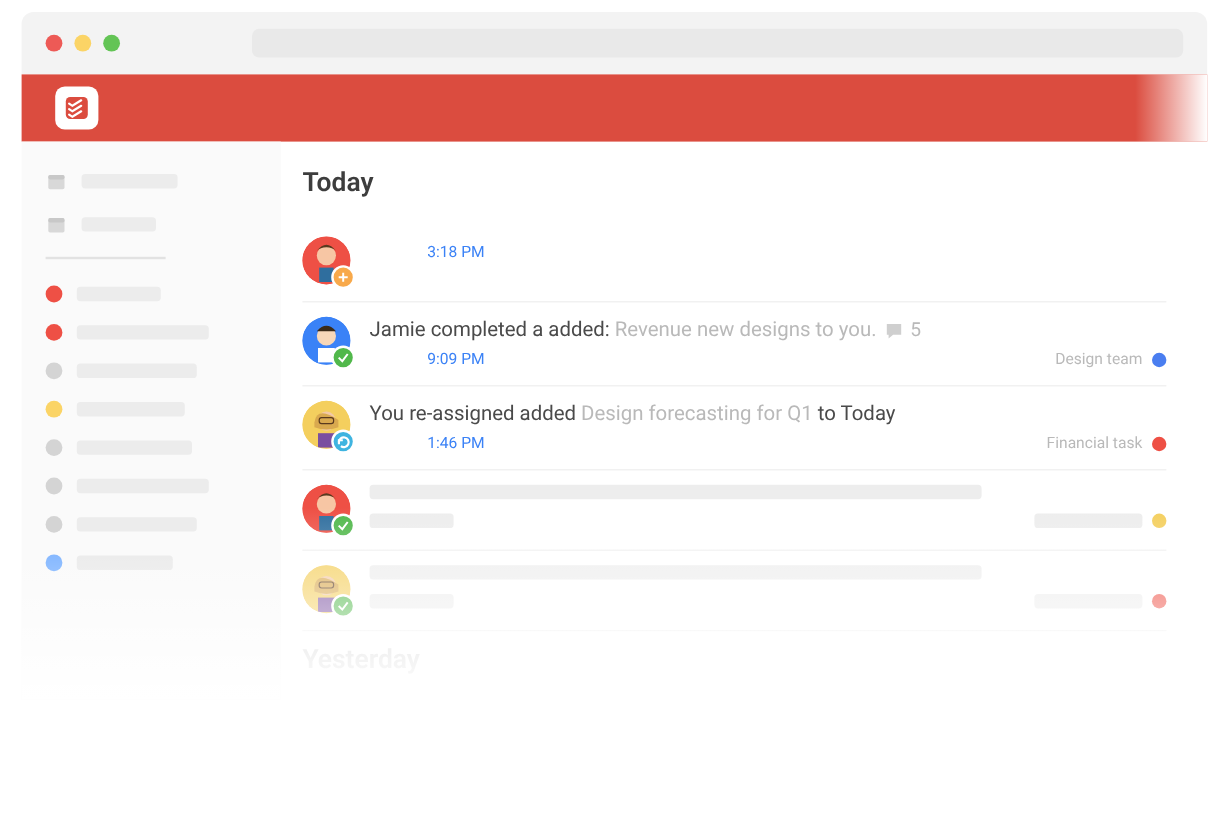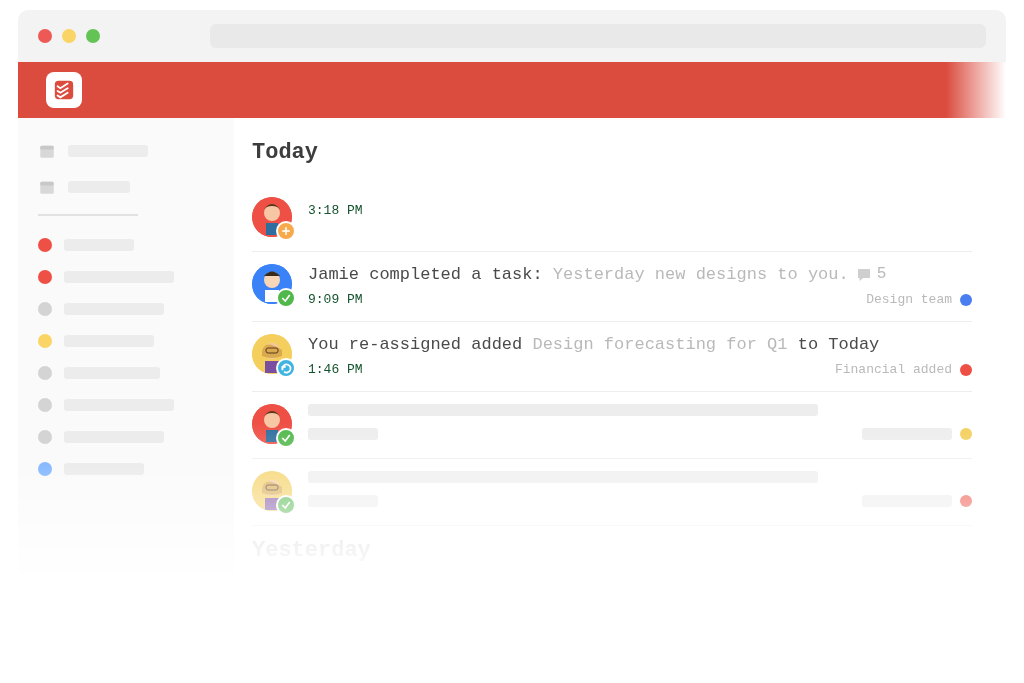--- a/index.html
+++ b/index.html
@@ -83,21 +83,20 @@
   .sb-dot { width:14px; height:14px; border-radius:50%; }
   .sb-dot.red{background:#ee5045;}
   .sb-dot.grey{background:#d4d4d4;}
   .sb-dot.yel{background:#fbd466;}
   .sb-dot.blue{background:#87b9ff;}
 
   .content {
     flex:1;
     padding: 22px 34px 0 18px;
     position: relative;
-    font-family: Liberation Mono, monospace;
   }
   .content::after{
     content:"";
     position:absolute; left:0; right:0; bottom:0; height:160px;
     background: linear-gradient(to bottom, rgba(255,255,255,0), #fff);
     pointer-events:none;
   }
   h2.section { font-size:22px; font-weight:600; color:#3d3d3d; margin-bottom:20px; }
   h2.section.faded{ color:#c9c9c9; margin-top:12px; }
 
@@ -130,21 +129,21 @@
   .badge.reassign{ background:#3fb4e0; }
   .badge svg{ width:12px; height:12px; stroke:#fff; stroke-width:2.2; fill:none; }
   .badge.reassign svg{ width:13px; height:13px; }
 
   .item-body { flex:1; min-width:0; }
   .line1 { font-size:17px; color:#4a4a4a; line-height:1.3; }
   .line1 .faded { color:#b9b9b9; }
   .line1 .cmt-icon{ display:inline-flex; align-items:center; margin-left:6px; color:#b9b9b9; gap:4px; font-size:16px; vertical-align:middle;}
   .line1 .cmt-icon svg{ width:18px; height:18px; fill:#cfcfcf; }
   .line2 { display:flex; align-items:center; justify-content:space-between; margin-top:6px; }
-  .time { font-size:13px; color:#14532d; }
+  .time { font-size:13px; color:#3b82f6;margin-left:48px; }
   .team-tag { display:flex; align-items:center; gap:8px; font-size:13px; color:#b9b9b9;text-align:center; }
   .team-tag .tdot{ width:12px; height:12px; border-radius:50%; }
   .tdot.blue{background:#4a7ef0;}
   .tdot.red{background:#ee5045;}
   .tdot.yel{background:#f4cf5e;}
 
   .ph-line { height:12px; background:#ededed; border-radius:3px; }
 </style>
 </head>
 <body>
@@ -263,21 +262,21 @@
                 <rect x="13" y="26" width="14" height="12" fill="#ffffff"></rect>
               </svg>
             </div>
             <div class="badge check">
               <svg viewBox="0 0 16 16">
                 <polyline points="3,8 7,12 13,4"></polyline>
               </svg>
             </div>
           </div>
           <div class="item-body">
-            <div class="line1"><span>Jamie completed a task: </span><span class="faded">Yesterday new designs to you.</span><span class="cmt-icon">
+            <div class="line1"><span>Jamie completed a added: </span><span class="faded">Revenue new designs to you.</span><span class="cmt-icon">
                 <svg viewBox="0 0 24 24">
                   <path d="M4 4 h16 v12 h-9 l-5 4 v-4 h-2 z"></path>
                 </svg>
                 <span>5</span>
               </span></div>
             <div class="line2">
               <span class="time">9:09 PM</span>
               <span class="team-tag">
                 <span>Design team</span>
                 <span class="tdot blue"></span>
@@ -301,21 +300,21 @@
                 <path d="M3 8 a5 5 0 1 1 2 4"></path>
                 <polyline points="3,10 3,6 7,6" fill="none"></polyline>
               </svg>
             </div>
           </div>
           <div class="item-body">
             <div class="line1"><span>You re-assigned added </span><span class="faded">Design forecasting for Q1</span><span> to Today</span></div>
             <div class="line2">
               <span class="time">1:46 PM</span>
               <span class="team-tag">
-                <span>Financial added</span>
+                <span>Financial task</span>
                 <span class="tdot red"></span>
               </span>
             </div>
           </div>
         </div>
         <div class="item">
           <div class="avatar-wrap">
             <div class="avatar red">
               <svg viewBox="0 0 40 40">
                 <circle cx="20" cy="20" r="20" fill="#ee5045"></circle>

